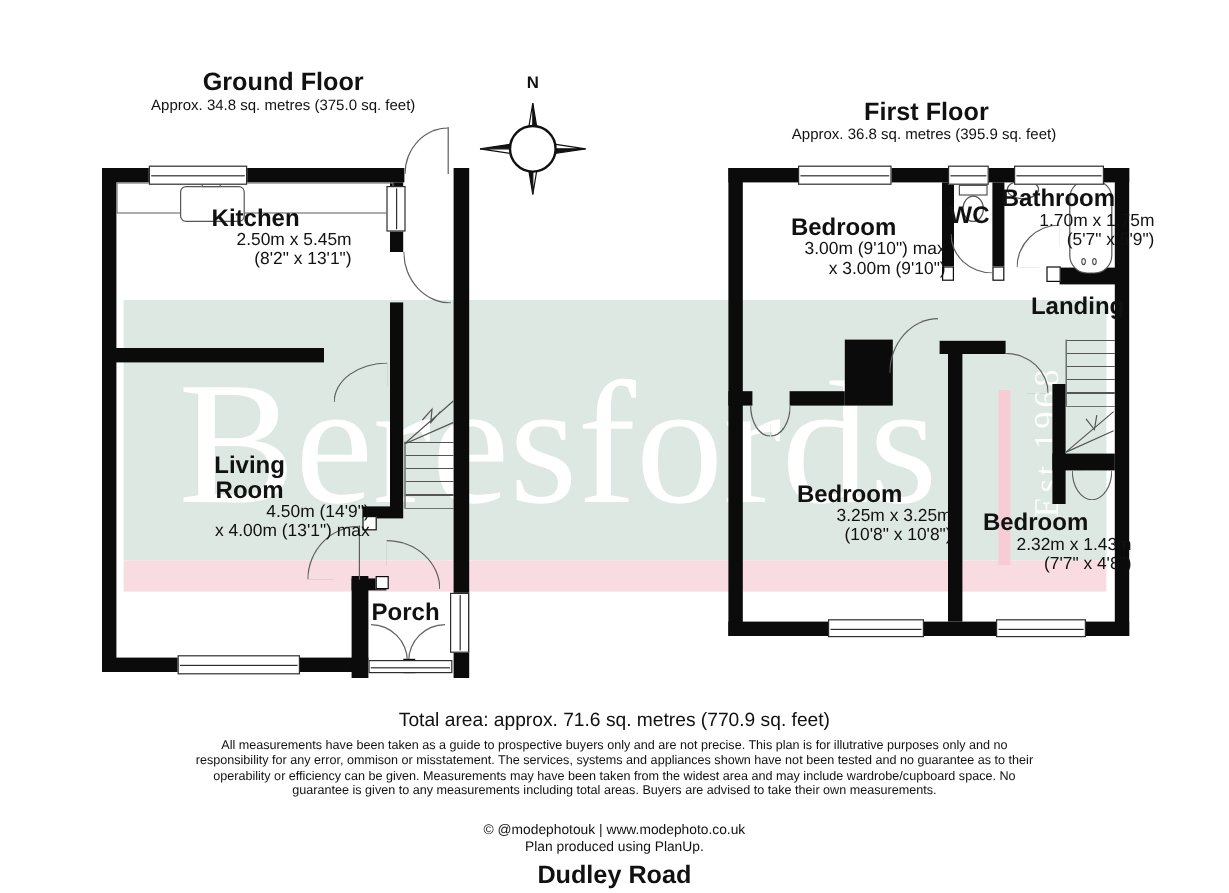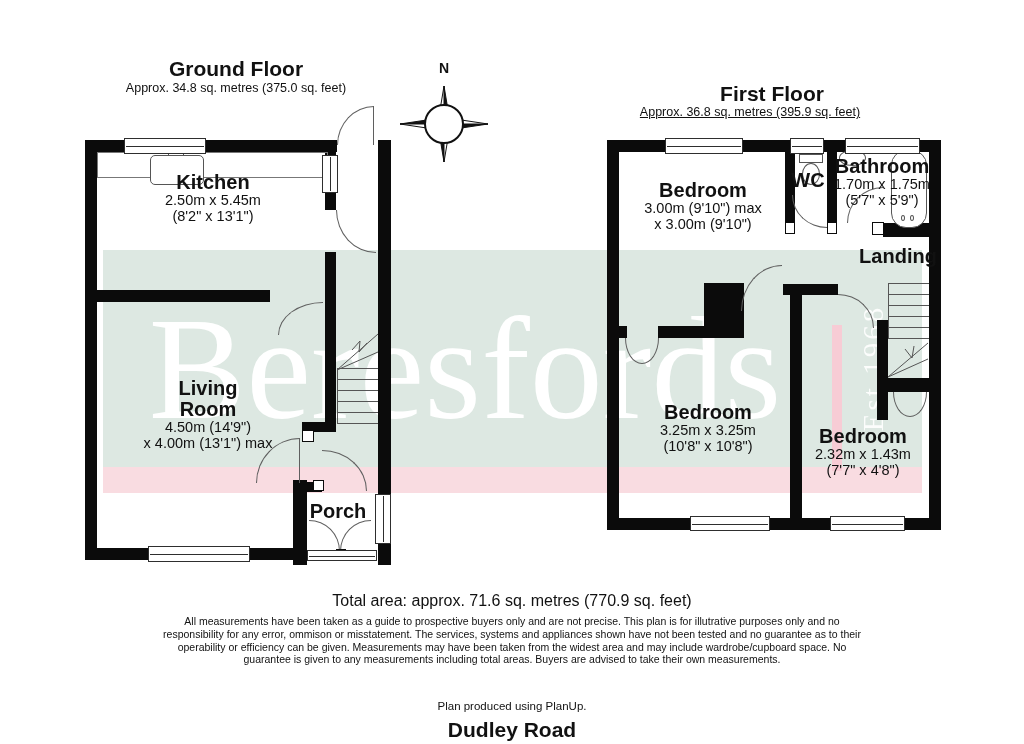--- a/index.html
+++ b/index.html
@@ -17,21 +17,21 @@
   .arc.tr{border-top-width:1px;border-right-width:1px;border-top-right-radius:100% 100%;}
   .arc.bl{border-bottom-width:1px;border-left-width:1px;border-bottom-left-radius:100% 100%;}
   .arc.br{border-bottom-width:1px;border-right-width:1px;border-bottom-right-radius:100% 100%;}
   .leaf{position:absolute;background:#5f5f5f;z-index:3;}
   .thin{position:absolute;border:1px solid #777;box-sizing:border-box;z-index:3;}
   .fixture{position:absolute;border:1px solid #555;box-sizing:border-box;background:#fff;z-index:3;}
   .stairs{position:absolute;border-left:1px solid #555;box-sizing:border-box;z-index:3;
           background:repeating-linear-gradient(to bottom,#555 0,#555 1px,transparent 1px,transparent 11px);}
   .label{position:absolute;color:#111;text-align:center;z-index:6;}
   .room-name{font-weight:700;font-size:20px;line-height:1.04;}
-  .room-dims{font-size:14.5px;line-height:1.1;}
+  .room-dims{font-size:14.5px;line-height:1.1;text-align:right;}
   .floor-title{font-weight:700;font-size:21px;line-height:1;}
   .floor-sub{font-size:12.5px;line-height:1;}
   .wm-brand{font-family:"Liberation Serif",serif;color:#ffffff;font-size:146px;line-height:1;
             white-space:nowrap;text-align:center;}
   .wm-est{font-family:"Liberation Serif",serif;color:rgba(255,255,255,0.9);font-size:29px;
           letter-spacing:3px;text-align:center;transform:rotate(-90deg);transform-origin:center;white-space:nowrap;}
 </style>
 </head>
 <body>
 
@@ -148,21 +148,21 @@
 
     <div class="stairs" style="left:888px;top:283px;width:41px;height:56px;"></div>
     <svg style="position:absolute;left:888px;top:339px;z-index:3;" width="41" height="40" viewBox="0 0 41 40">
       <path d="M0,38 L40,4 M0,38 L40,20 M17,10 l7,9 l2,-12" fill="none" stroke="#555" stroke-width="1"></path>
     </svg>
   </div>
 
   <div class="label floor-title" style="left:96px;top:58px;width:280px;">Ground Floor</div>
   <div class="label floor-sub" style="left:86px;top:82px;width:300px;text-align:center;">Approx. 34.8 sq. metres (375.0 sq. feet)</div>
   <div class="label floor-title" style="left:632px;top:83px;width:280px;">First Floor</div>
-  <div class="label floor-sub" style="left:600px;top:106px;width:300px;text-decoration:underline;">Approx. 36.8 sq. metres (395.9 sq. feet)</div>
+  <div class="label floor-sub" style="left:620px;top:106px;width:300px;">Approx. 36.8 sq. metres (395.9 sq. feet)</div>
 
   <div class="label" style="left:133px;top:172px;width:160px;">
     <div class="room-name">Kitchen</div>
     <div class="room-dims">2.50m x 5.45m</div>
     <div class="room-dims">(8'2" x 13'1")</div>
   </div>
 
   <div class="label" style="left:108px;top:378px;width:200px;">
     <div class="room-name">Living</div>
     <div class="room-name">Room</div>
@@ -195,16 +195,17 @@
   </div>
 
   <div class="label" style="left:783px;top:426px;width:160px;">
     <div class="room-name">Bedroom</div>
     <div class="room-dims">2.32m x 1.43m</div>
     <div class="room-dims">(7'7" x 4'8")</div>
   </div>
 
   <div class="label" style="left:212px;top:592px;width:600px;font-size:16px;">Total area: approx. 71.6 sq. metres (770.9 sq. feet)</div>
   <div class="label" style="left:162px;top:615px;width:700px;font-size:10.5px;line-height:1.22;">All measurements have been taken as a guide to prospective buyers only and are not precise. This plan is for illutrative purposes only and no responsibility for any error, ommison or misstatement. The services, systems and appliances shown have not been tested and no guarantee as to their operability or efficiency can be given. Measurements may have been taken from the widest area and may include wardrobe/cupboard space. No guarantee is given to any measurements including total areas. Buyers are advised to take their own measurements.</div>
+  <div class="label" style="left:312px;top:686px;width:400px;font-size:11.5px;">© @modephotouk | www.modephoto.co.uk</div>
   <div class="label" style="left:362px;top:718px;width:300px;font-size:21px;font-weight:700;">Dudley Road</div>
   <div class="label" style="left:312px;top:700px;width:400px;font-size:11.5px;">Plan produced using PlanUp.</div>
 
 </div>
 
 </body></html>

